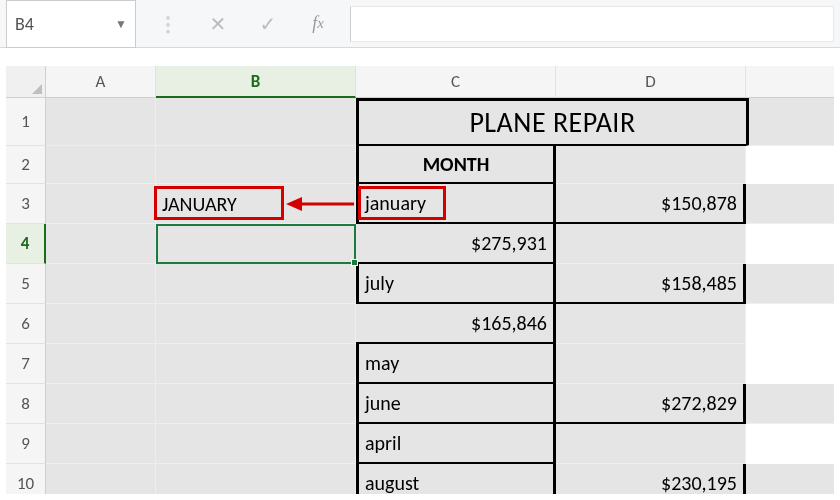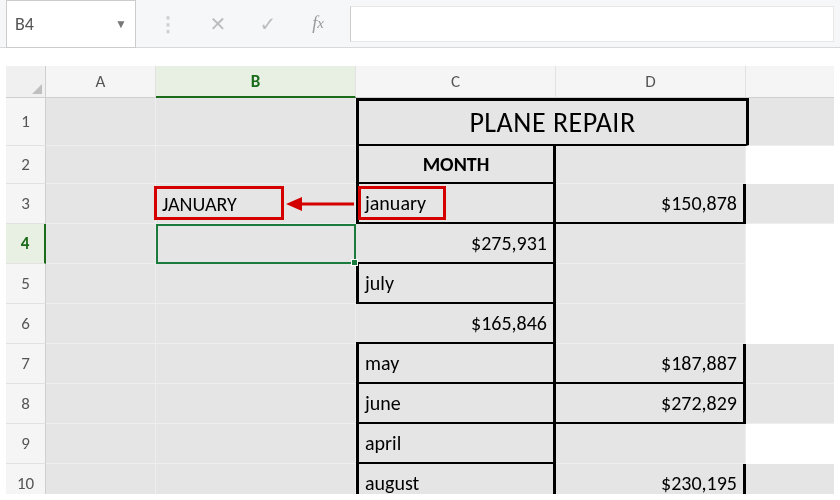--- a/index.html
+++ b/index.html
@@ -270,42 +270,42 @@
       <div class="cell"></div>
     </div>
 
     <div class="row">
       <div class="rh">5</div>
       <div class="cell"></div>
       <div class="cell"></div>
       <div class="cell tbl-left tbl-thin tbl-right">
           <span>july</span>
         </div>
+      <div class="cell cost-cell tbl-thin tbl-right">
+          <span>$158,485</span>
+        </div>
       <div class="cell"></div>
     </div>
 
     <div class="row">
       <div class="rh">6</div>
       <div class="cell"></div>
       <div class="cell"></div>
       <div class="cell cost-cell tbl-thin tbl-right">
           <span>$165,846</span>
         </div>
       <div class="cell"></div>
     </div>
 
     <div class="row">
       <div class="rh">7</div>
       <div class="cell"></div>
       <div class="cell"></div>
       <div class="cell tbl-left tbl-thin tbl-right">
           <span>may</span>
-        </div>
-      <div class="cell cost-cell tbl-thin tbl-right">
-          <span>$187,887</span>
         </div>
       <div class="cell"></div>
     </div>
 
     <div class="row">
       <div class="rh">8</div>
       <div class="cell"></div>
       <div class="cell"></div>
       <div class="cell tbl-left tbl-thin tbl-right">
           <span>june</span>

